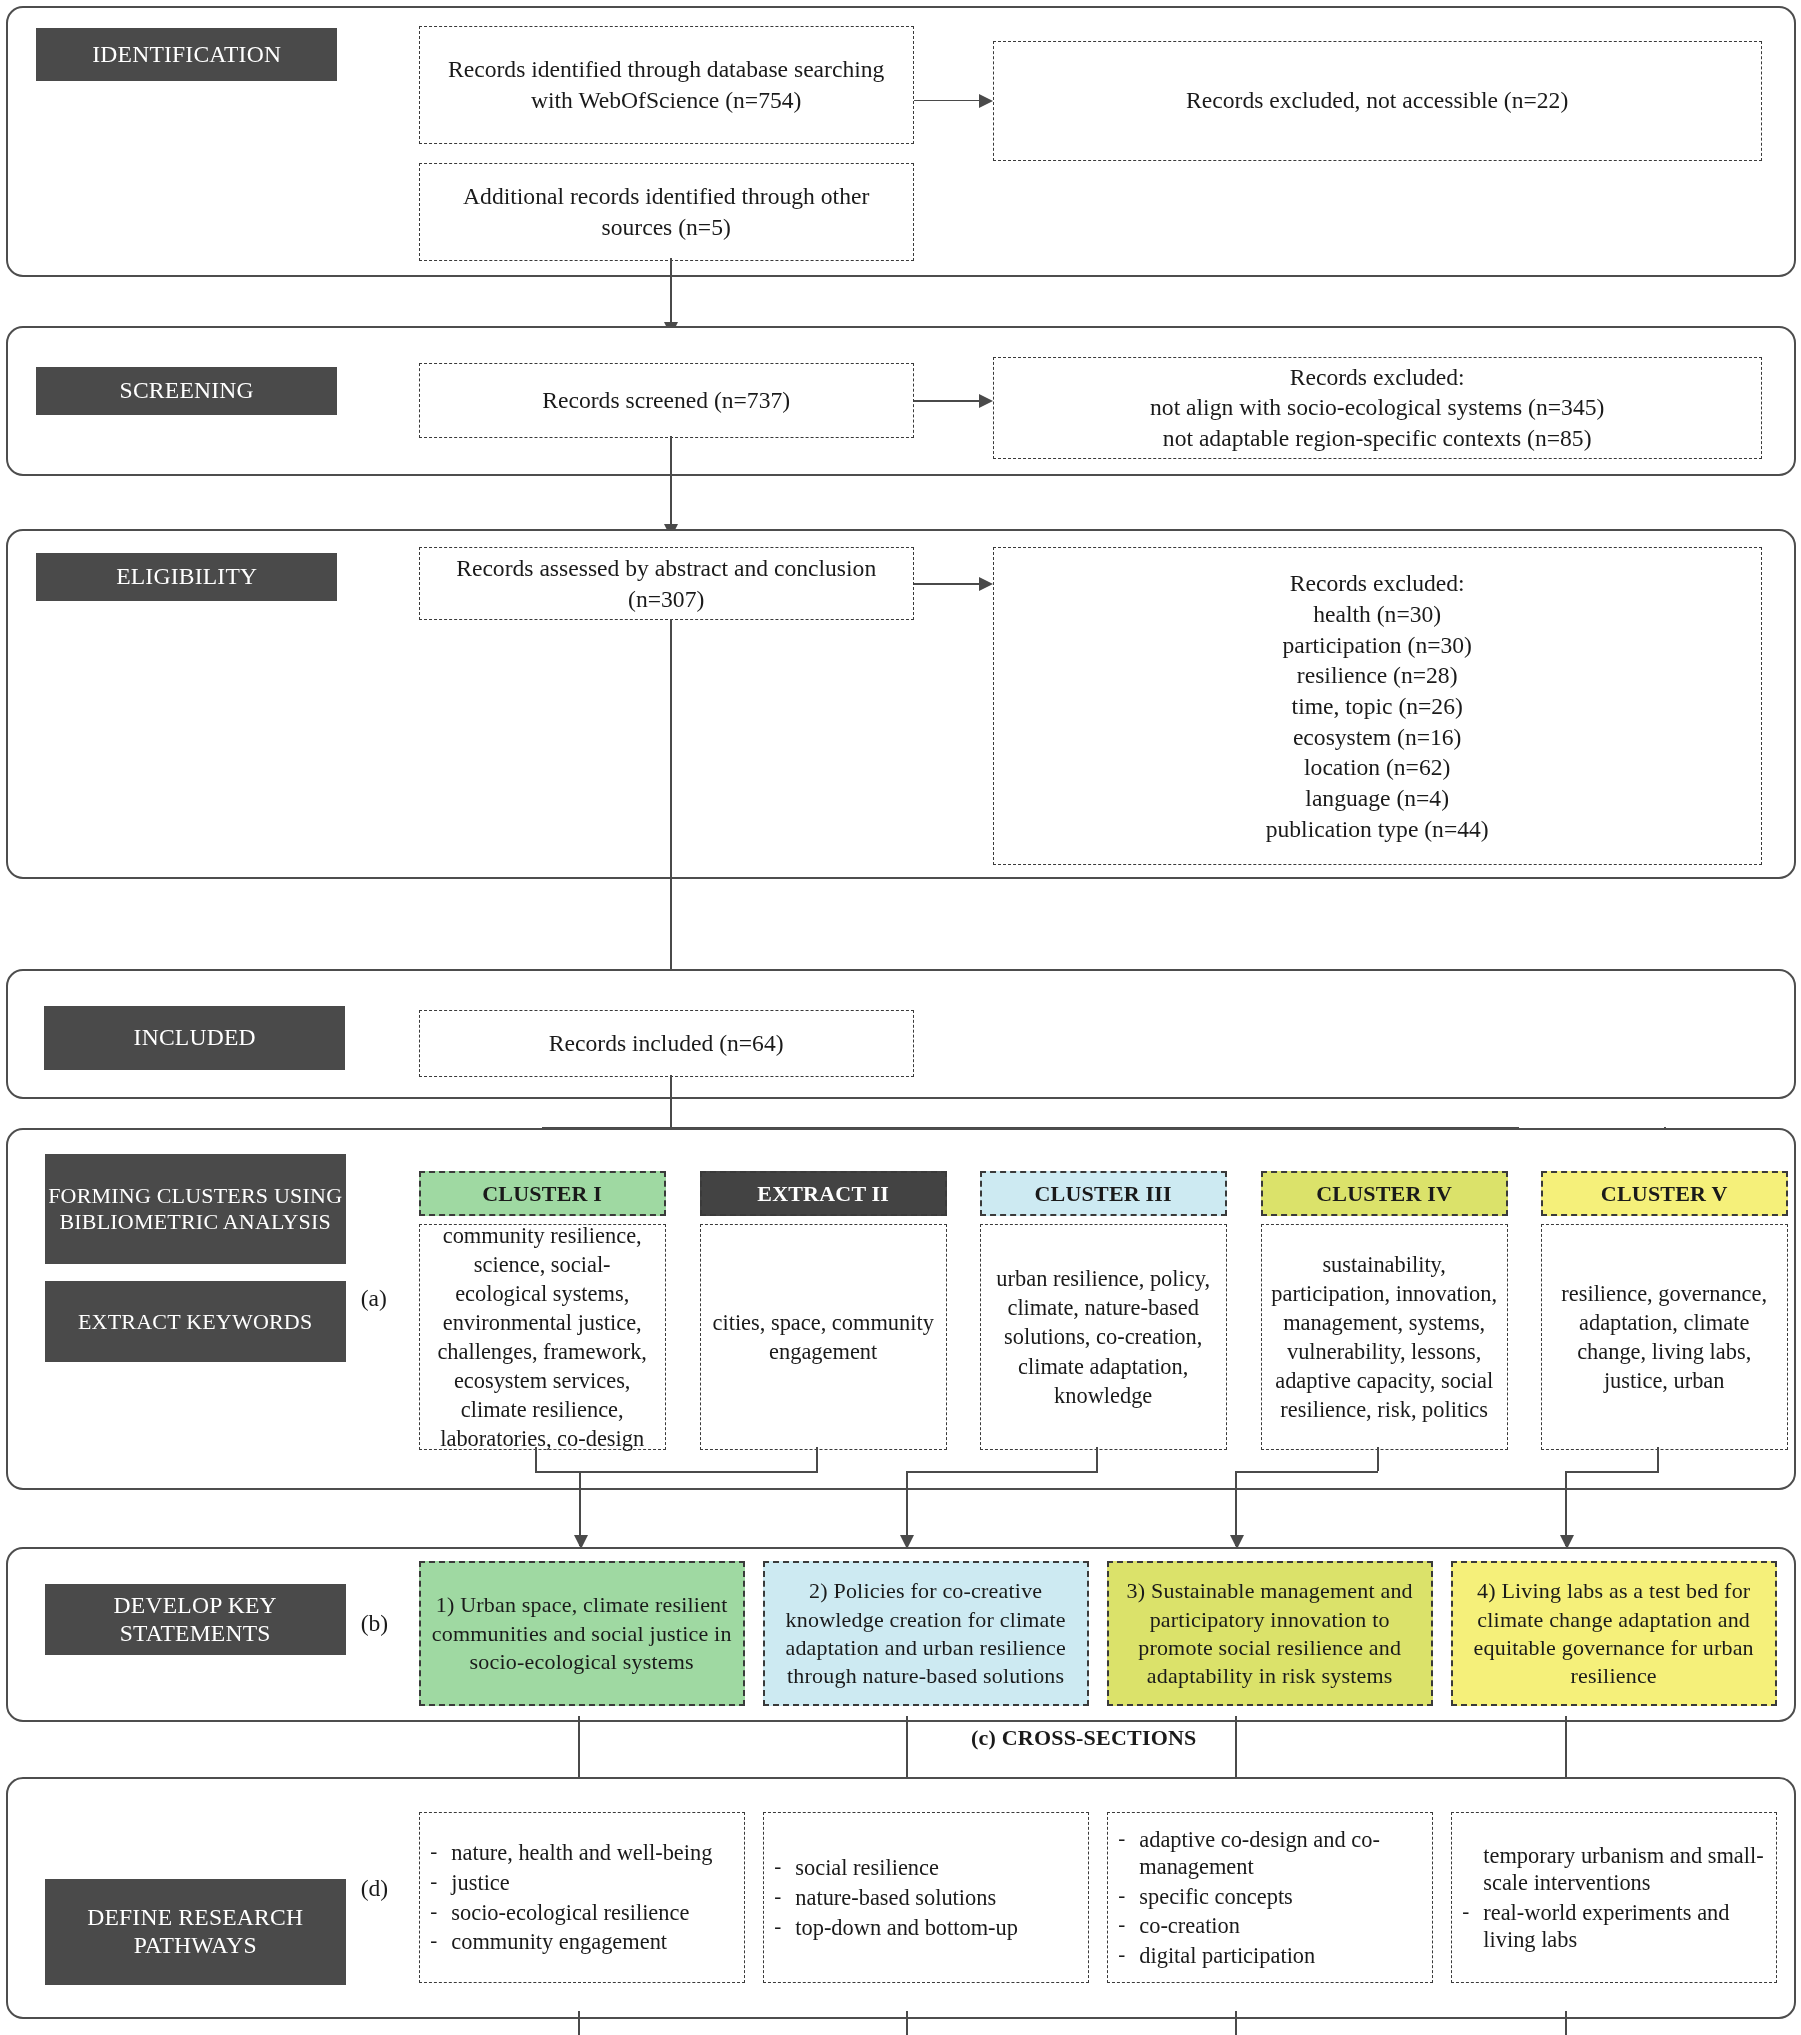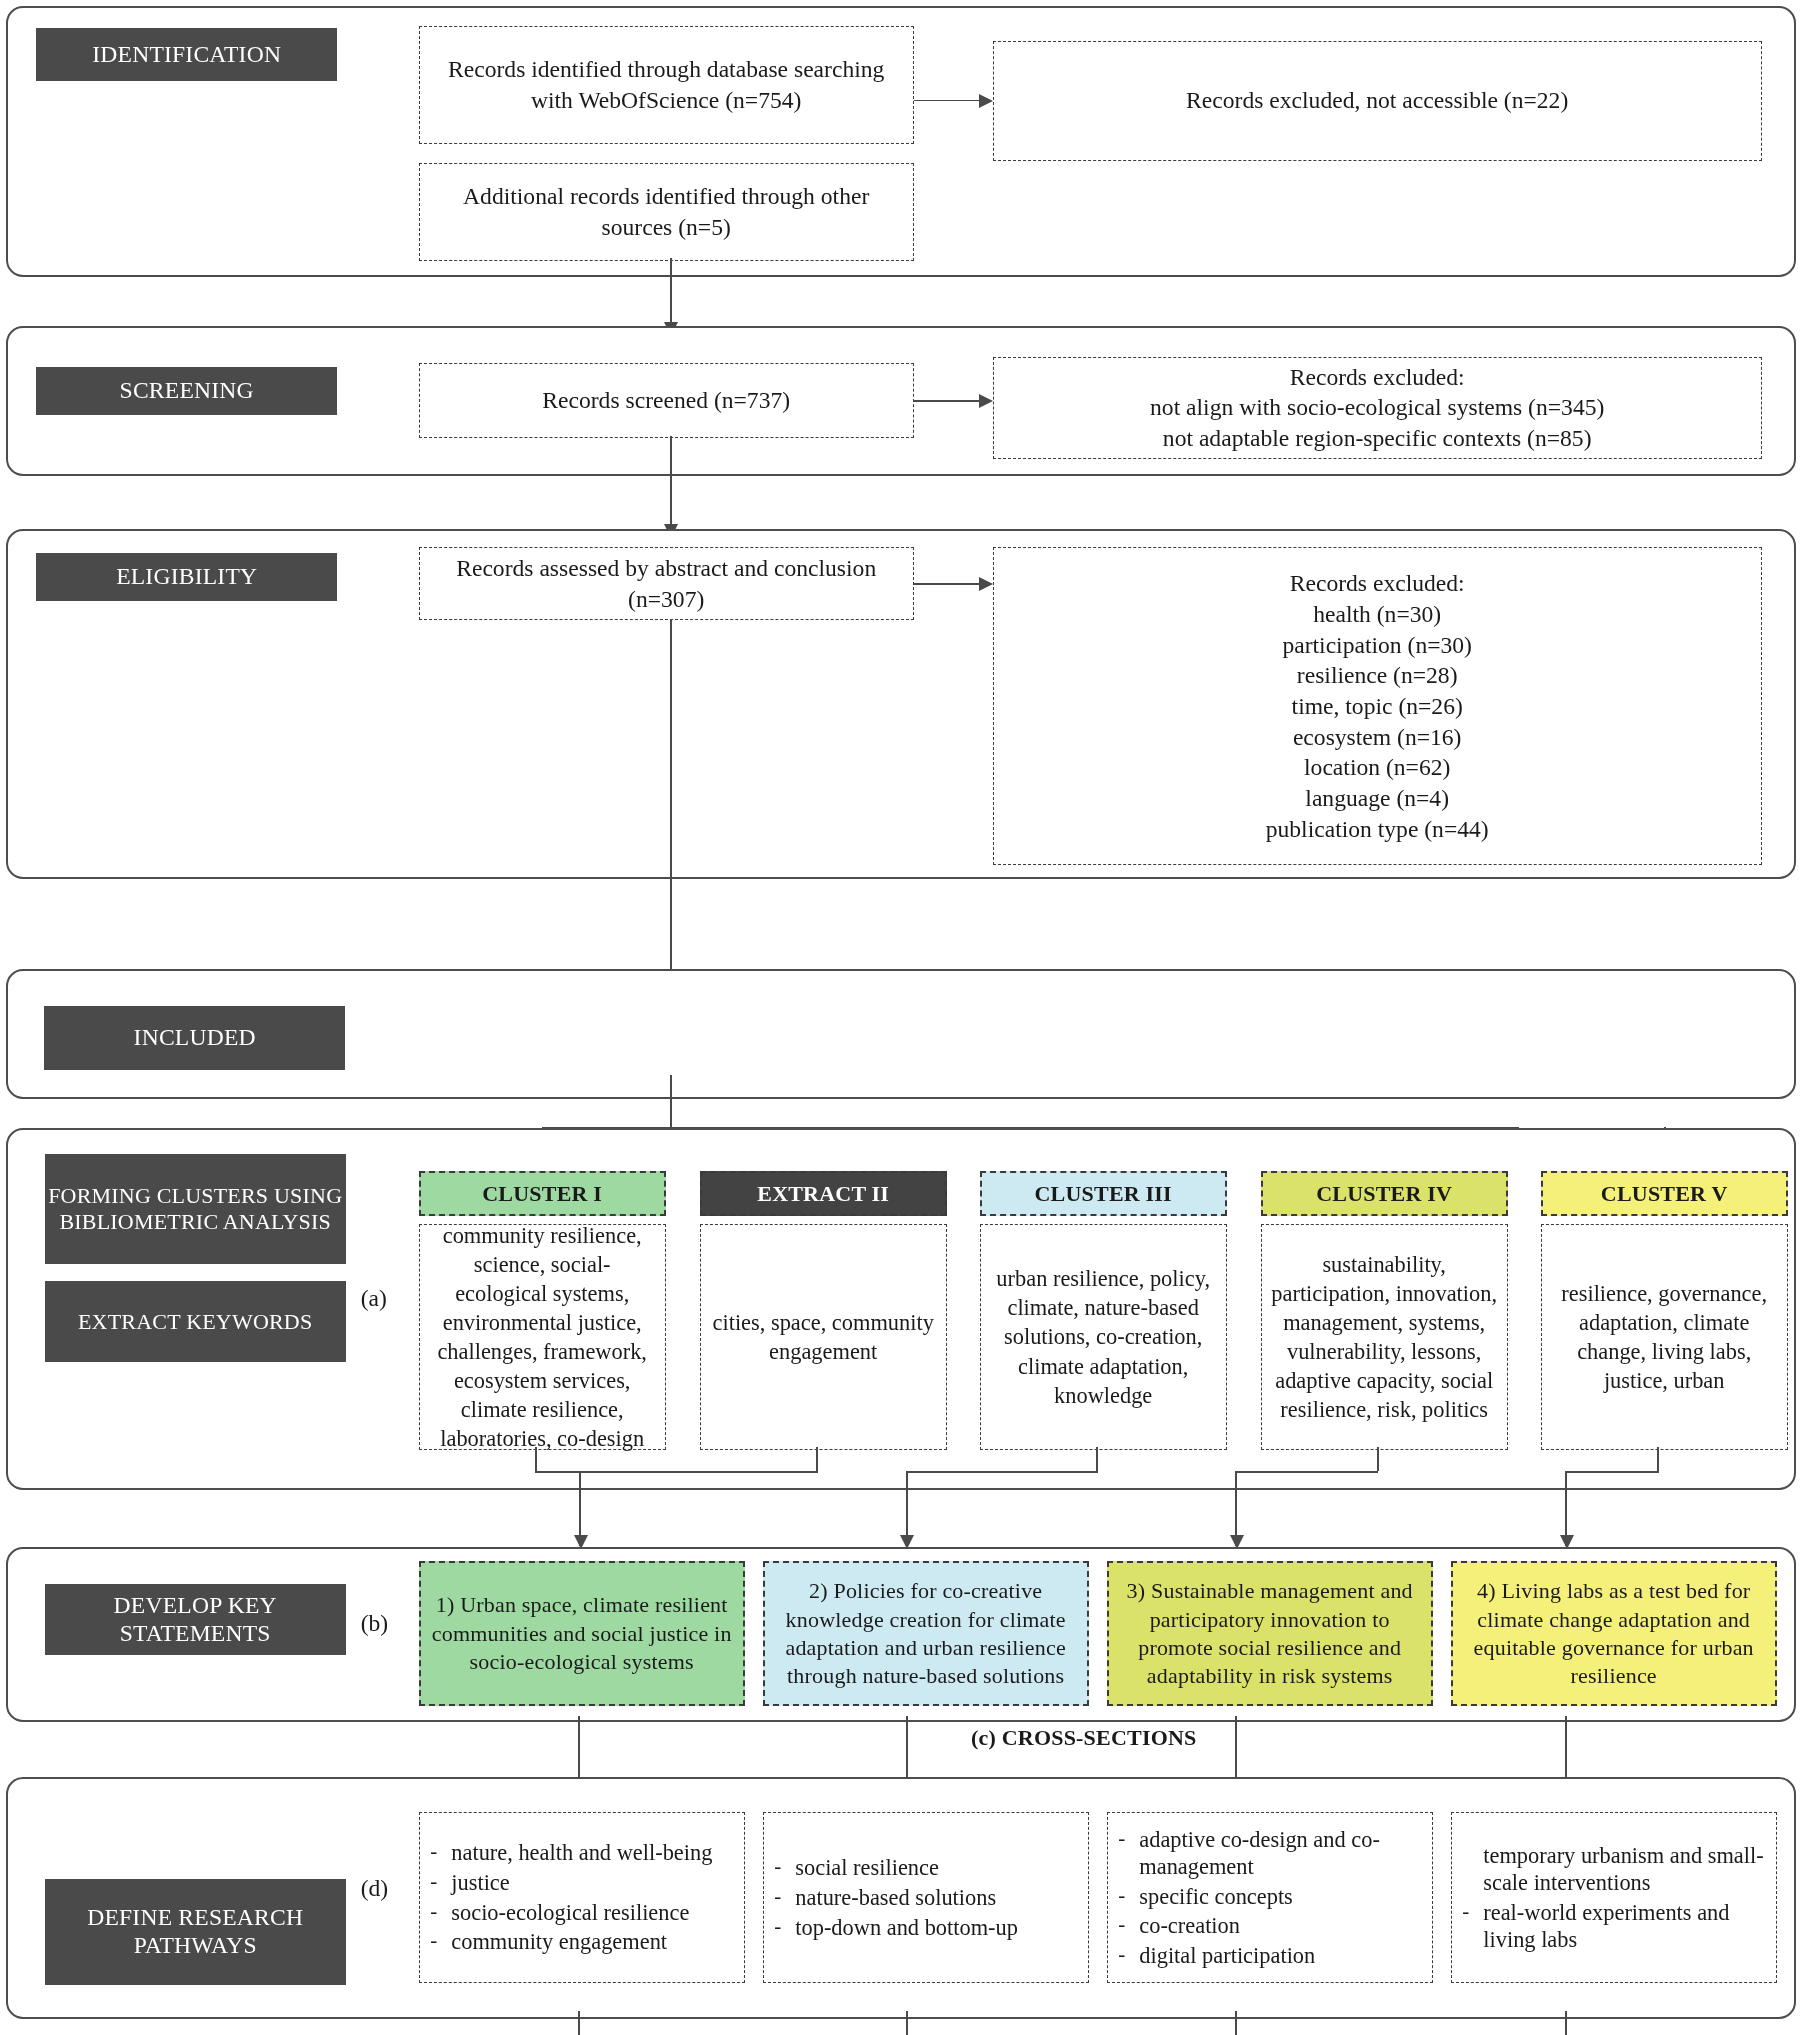--- a/index.html
+++ b/index.html
@@ -187,20 +187,23 @@
     <div class="hline" style="left:906px; top:52px; width:66px;"></div>
     <div class="arrow-right" style="left:971px; top:46px;"></div>
   </div>
 
   <div class="vline" style="left:670px; top:619px; width:1.6px; height:391px;"></div>
   <div class="arrow-down" style="left:664px; top:996px;"></div>
 
   <div class="stage" style="top:969px; height:130px;">
     <div class="chip" style="left:28.5px; top:35px; width:301px; height:64px;margin-left:8px;">INCLUDED</div>
 
+    <div class="dbox" style="left:411px; top:39px; width:495px; height:67px;">
+      <span class="inner">Records included (n=64)</span>
+    </div>
   </div>
 
   <div class="vline" style="left:670px; top:1075px; width:1.6px; height:53px;"></div>
   <div class="hline" style="left:542px; top:1127px; width:977px;"></div>
 
   <div class="vline" style="left:542px; top:1127px; height:47px;"></div>
   <div class="arrow-down" style="left:537px; top:1160px;"></div>
   <div class="vline" style="left:823px; top:1127px; height:47px;"></div>
   <div class="arrow-down" style="left:817px; top:1160px;"></div>
   <div class="vline" style="left:1103px; top:1127px; height:47px;"></div>

